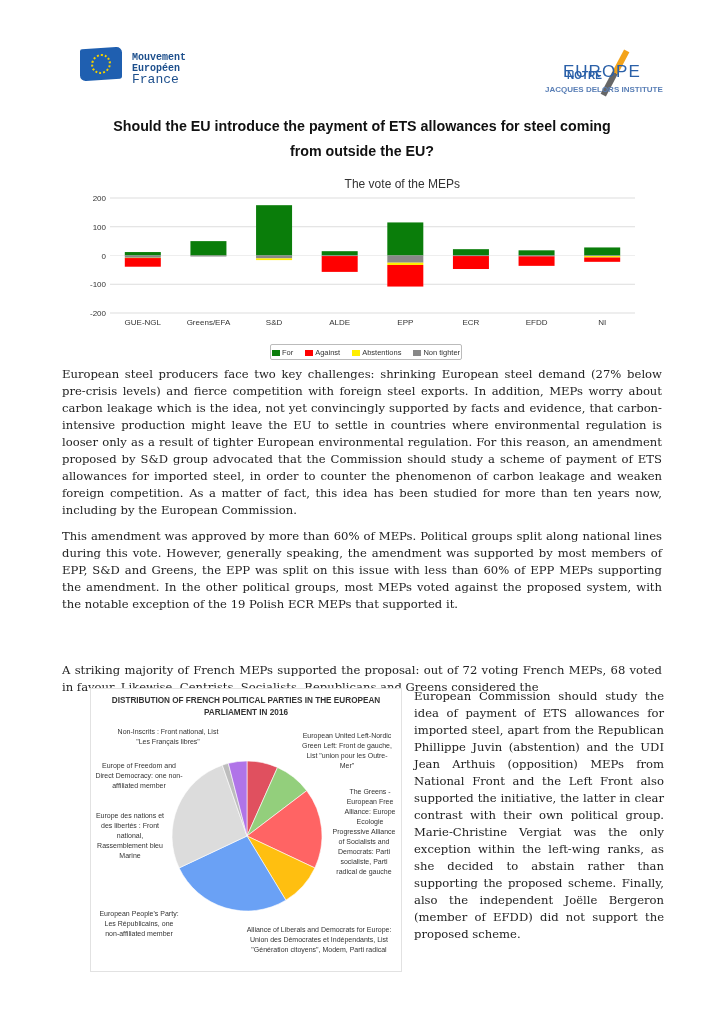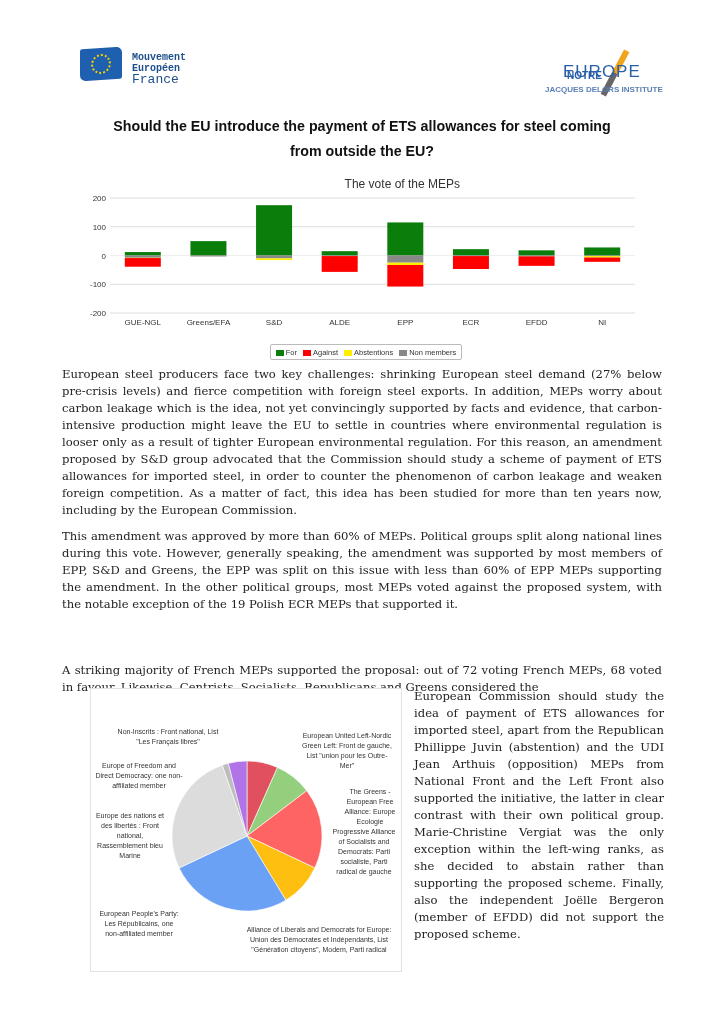--- a/index.html
+++ b/index.html
@@ -11,21 +11,21 @@
   .mef-text { position:absolute; left:52px; top:6px; font-family:Liberation Mono, monospace; font-weight:bold; color:#1d4f8c; font-size:10px; line-height:11px; }
   .mef-text .fr { font-weight:normal; font-size:13px; }
   .logo-right { left:545px; top:46px; width:140px; height:58px; }
   .ne-notre { position:absolute; left:22px; top:24px; font-family:"Liberation Sans", sans-serif; font-weight:bold; font-size:10px; color:#2a60a8; }
   .ne-europe { position:absolute; left:18px; top:16px; font-family:"Liberation Sans", sans-serif; font-weight:normal; font-size:17px; color:#2a60a8; letter-spacing:1px; }
   .ne-jd { position:absolute; left:0px; top:39px; font-family:"Liberation Sans", sans-serif; font-weight:bold; font-size:8px; color:#5a7fb6; white-space:nowrap; }
   .ne-needle { position:absolute; left:67px; top:2px; width:6px; height:50px; background:linear-gradient(#f3a31a 50%, #666 50%); transform:rotate(28deg); }
   .title { left:90px; top:113px; width:544px; text-align:center; font-family:"Liberation Sans", sans-serif; font-weight:bold; font-size:15.5px; line-height:25px; color:#111; transform:scaleX(0.92); transform-origin:center; }
   .chart-title { left:260px; top:177px; width:200px; text-align:right; font-family:"Liberation Sans", sans-serif; font-size:12px; color:#333; }
   .bar-chart { left:80px; top:190px; width:570px; height:145px; }
-  .legend { left:270px; top:344px; width:190px; height:14px; border:1px solid #bbb; border-radius:2px; font-family:"Liberation Sans", sans-serif; font-size:7.5px; display:flex; align-items:center; justify-content:center; gap:6px; color:#333; }
+  .legend { left:270px; top:344px; width:190px; height:14px; border:1px solid #bbb; border-radius:2px; font-family:"Liberation Sans", sans-serif; font-size:7.5px; display:flex; align-items:center; justify-content:center; gap:12px; color:#333; }
   .legend .sw { display:inline-block; width:8px; height:6px; margin-right:2px; vertical-align:middle; }
   .para { left:62px; width:600px; font-size:11.6px; line-height:17px; text-align:justify; color:#222; }
   .p1 { top:366px; }
   .p2 { top:520px;margin-top:8px; }
   .p3 { top:654px;margin-top:8px; }
   .side-text { left:414px; top:688px; width:250px; font-size:11.6px; line-height:17px; text-align:justify; color:#222; }
   .pie-box { left:90px; top:688px; width:310px; height:282px; border:1px solid #e2e2e2; background:#fff; }
   .pie-title { position:absolute; left:0; top:6px; width:310px; text-align:center; font-family:"Liberation Sans", sans-serif; font-weight:bold; font-size:8.2px; line-height:12px; color:#333; }
   .pie-label { position:absolute; font-family:"Liberation Sans", sans-serif; font-size:7px; line-height:10px; color:#333; text-align:center; }
 </style>
@@ -97,28 +97,29 @@
     <rect x="504.1875" width="36" y="65.5" height="1" fill="#888888"></rect>
     <rect x="504.1875" width="36" y="66.075" height="1.4374999999999858" fill="#ffee00"></rect>
     <rect x="504.1875" width="36" y="67.51249999999999" height="4.312500000000014" fill="#ff0000"></rect>
     <text x="522.1875" y="135" text-anchor="middle" font-size="8" font-family="Liberation Sans, sans-serif" fill="#333">NI</text>
   </svg>
 
 <div class="abs legend">
   <span><span class="sw" style="background:#0a7d0a"></span><span>For</span></span>
   <span><span class="sw" style="background:#ff0000"></span><span>Against</span></span>
   <span><span class="sw" style="background:#ffee00"></span><span>Abstentions</span></span>
-  <span><span class="sw" style="background:#888888"></span><span>Non members</span></span>
+  <span><span class="sw" style="background:#888888"></span><span>Non tighter</span></span>
 </div>
 
 <div class="abs para p1">European steel producers face two key challenges: shrinking European steel demand (27% below pre-crisis levels) and fierce competition with foreign steel exports. In addition, MEPs worry about carbon leakage which is the idea, not yet convincingly supported by facts and evidence, that carbon-intensive production might leave the EU to settle in countries where environmental regulation is looser only as a result of tighter European environmental regulation. For this reason, an amendment proposed by S&amp;D group advocated that the Commission should study a scheme of payment of ETS allowances for imported steel, in order to counter the phenomenon of carbon leakage and weaken foreign competition. As a matter of fact, this idea has been studied for more than ten years now, including by the European Commission.</div>
 <div class="abs para p2">This amendment was approved by more than 60% of MEPs. Political groups split along national lines during this vote. However, generally speaking, the amendment was supported by most members of EPP, S&amp;D and Greens, the EPP was split on this issue with less than 60% of EPP MEPs supporting the amendment. In the other political groups, most MEPs voted against the proposed system, with the notable exception of the 19 Polish ECR MEPs that supported it.</div>
 <div class="abs para p3">A striking majority of French MEPs supported the proposal: out of 72 voting French MEPs, 68 voted in favour. Likewise, Centrists, Socialists, Republicans and Greens considered the</div>
 
 <div class="abs pie-box">
+  <div class="pie-title">DISTRIBUTION OF FRENCH POLITICAL PARTIES IN THE EUROPEAN PARLIAMENT IN 2016</div>
   <svg id="pie-svg" width="310" height="282" style="position:absolute;left:0;top:0;">
       <path d="M156,147 L156,72 A75,75 0 0 1 186.50524823068503,78.48409067680494 Z" fill="#e0505f" stroke="#ffffff" stroke-width="0.6"></path>
       <path d="M156,147 L186.50524823068503,78.48409067680494 A75,75 0 0 1 215.73974385181472,101.65506638532189 Z" fill="#93cf7c" stroke="#ffffff" stroke-width="0.6"></path>
       <path d="M156,147 L215.73974385181472,101.65506638532189 A75,75 0 0 1 223.86202893495147,178.93344686738044 Z" fill="#ff6464" stroke="#ffffff" stroke-width="0.6"></path>
       <path d="M156,147 L223.86202893495147,178.93344686738044 A75,75 0 0 1 194.85202570298475,211.152319512038 Z" fill="#ffbf10" stroke="#ffffff" stroke-width="0.6"></path>
       <path d="M156,147 L194.85202570298475,211.152319512038 A75,75 0 0 1 88.13797106504855,178.93344686738047 Z" fill="#6aa1f5" stroke="#ffffff" stroke-width="0.6"></path>
       <path d="M156,147 L88.13797106504855,178.93344686738047 A75,75 0 0 1 131.33500149460622,76.17177223218893 Z" fill="#dcdcdc" stroke="#ffffff" stroke-width="0.6"></path>
       <path d="M156,147 L131.33500149460622,76.17177223218893 A75,75 0 0 1 137.34825846263584,74.35626291535267 Z" fill="#bdbdbd" stroke="#ffffff" stroke-width="0.6"></path>
       <path d="M156,147 L137.34825846263584,74.35626291535267 A75,75 0 0 1 156,72 Z" fill="#b074e8" stroke="#ffffff" stroke-width="0.6"></path>
     </svg>

